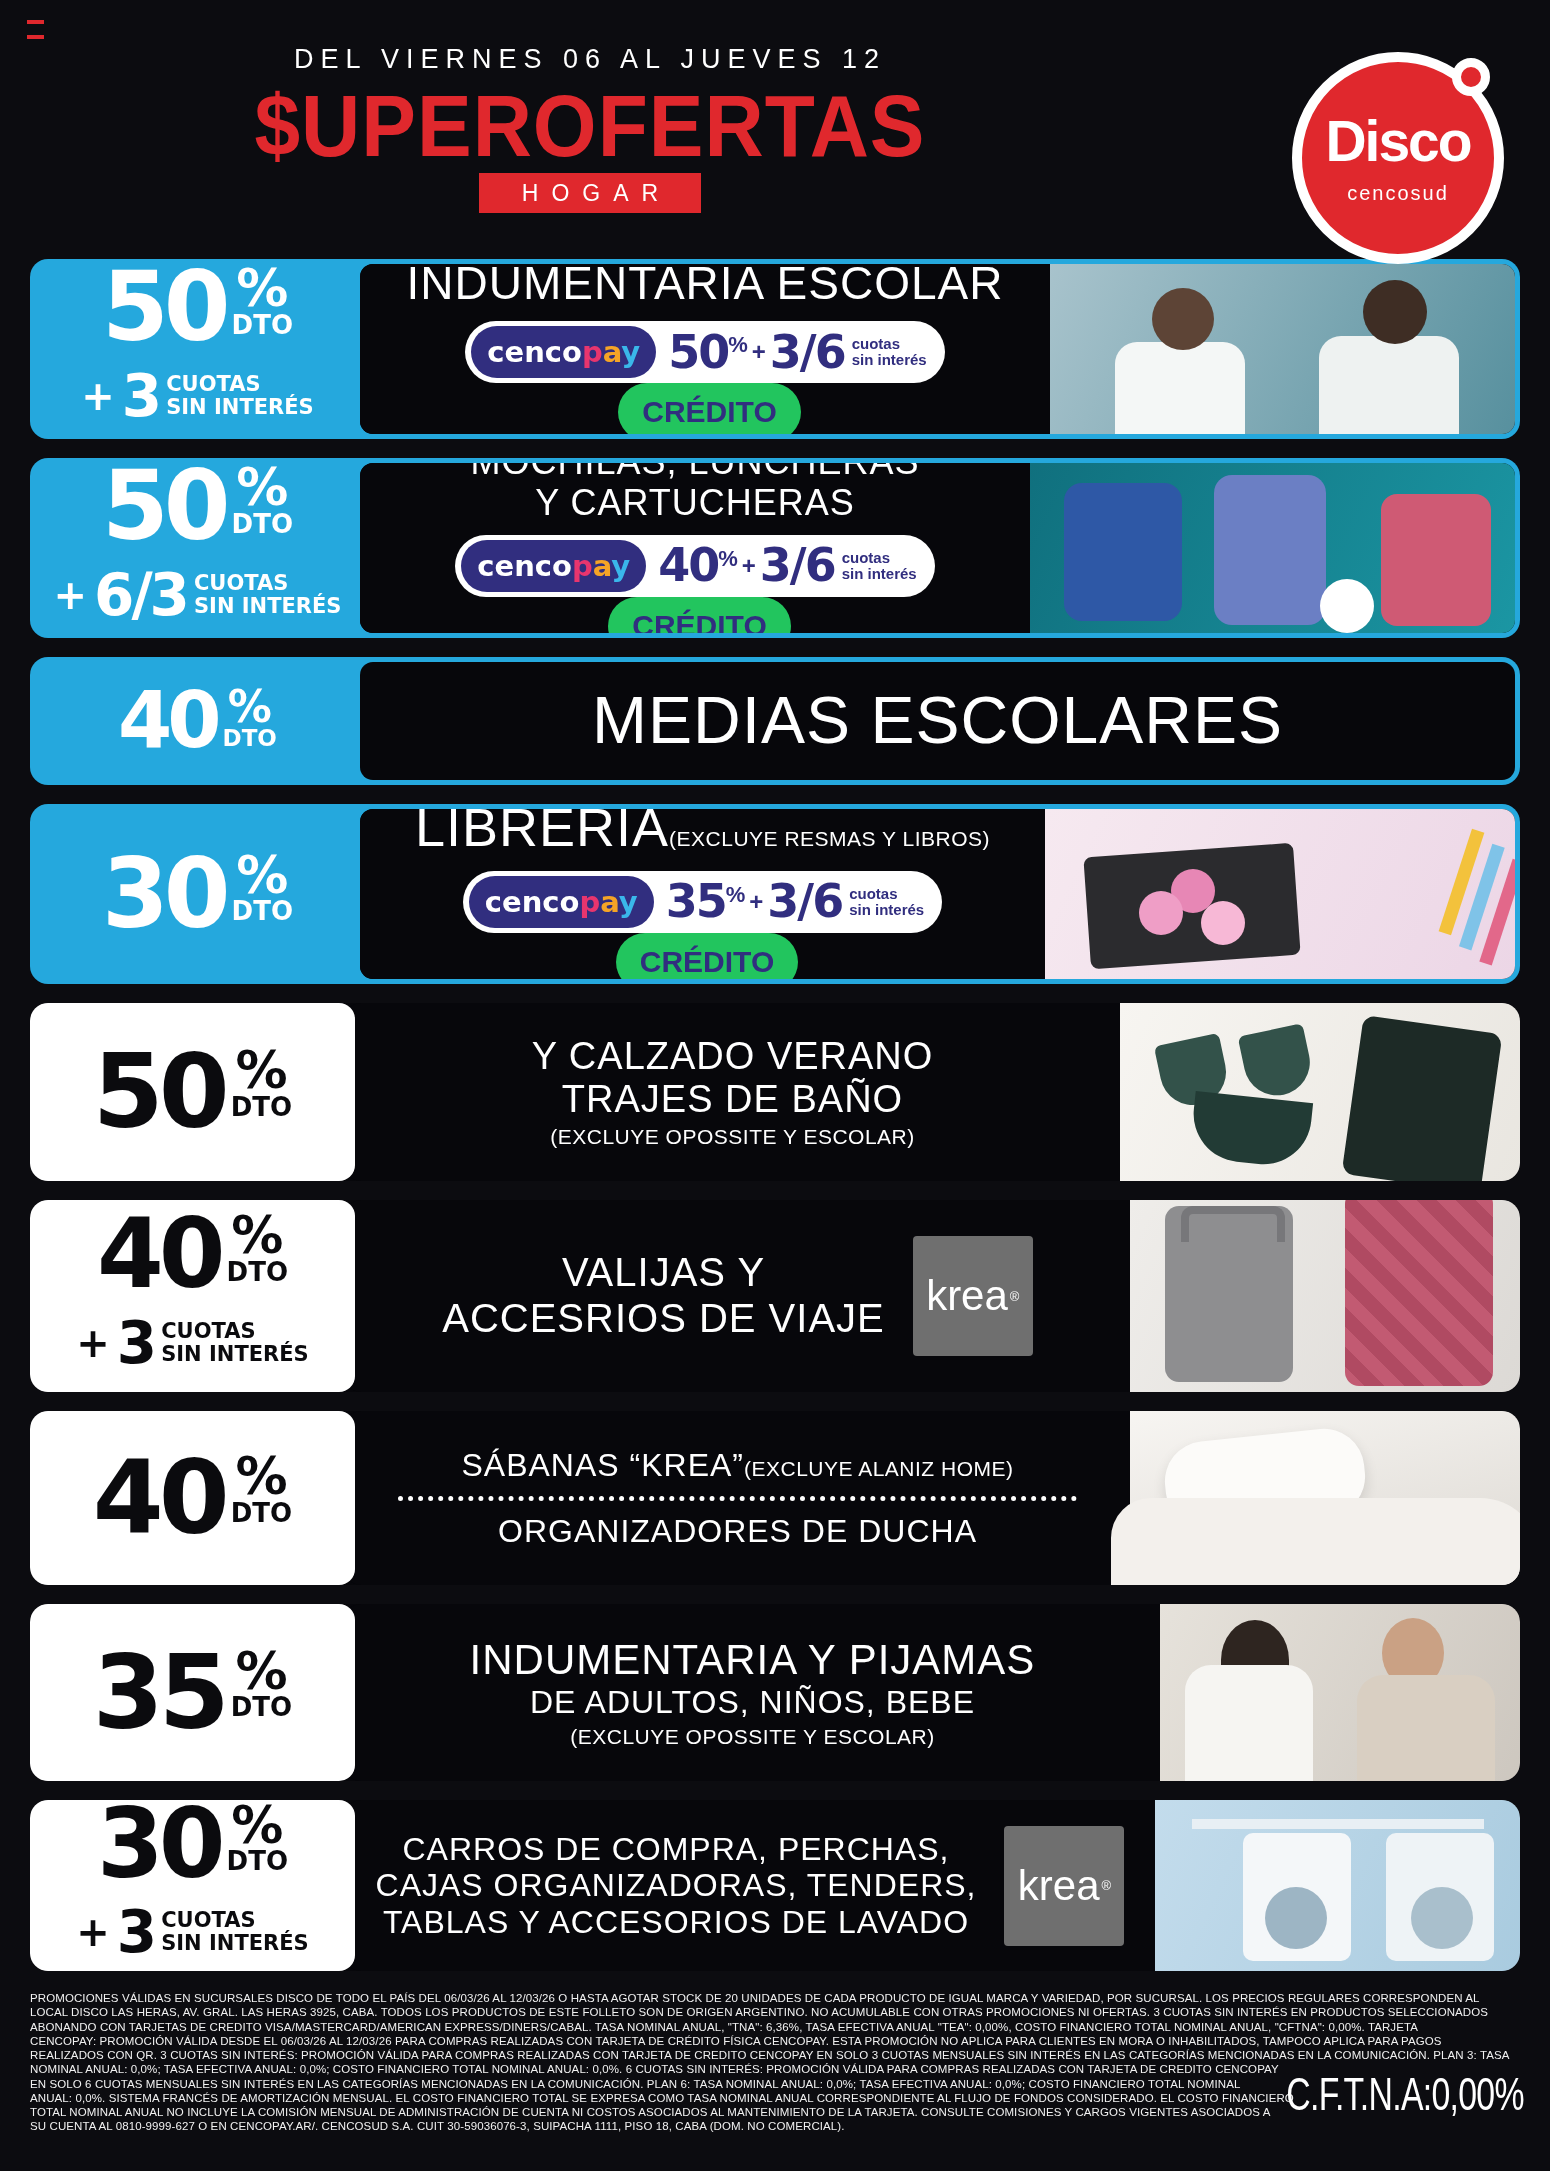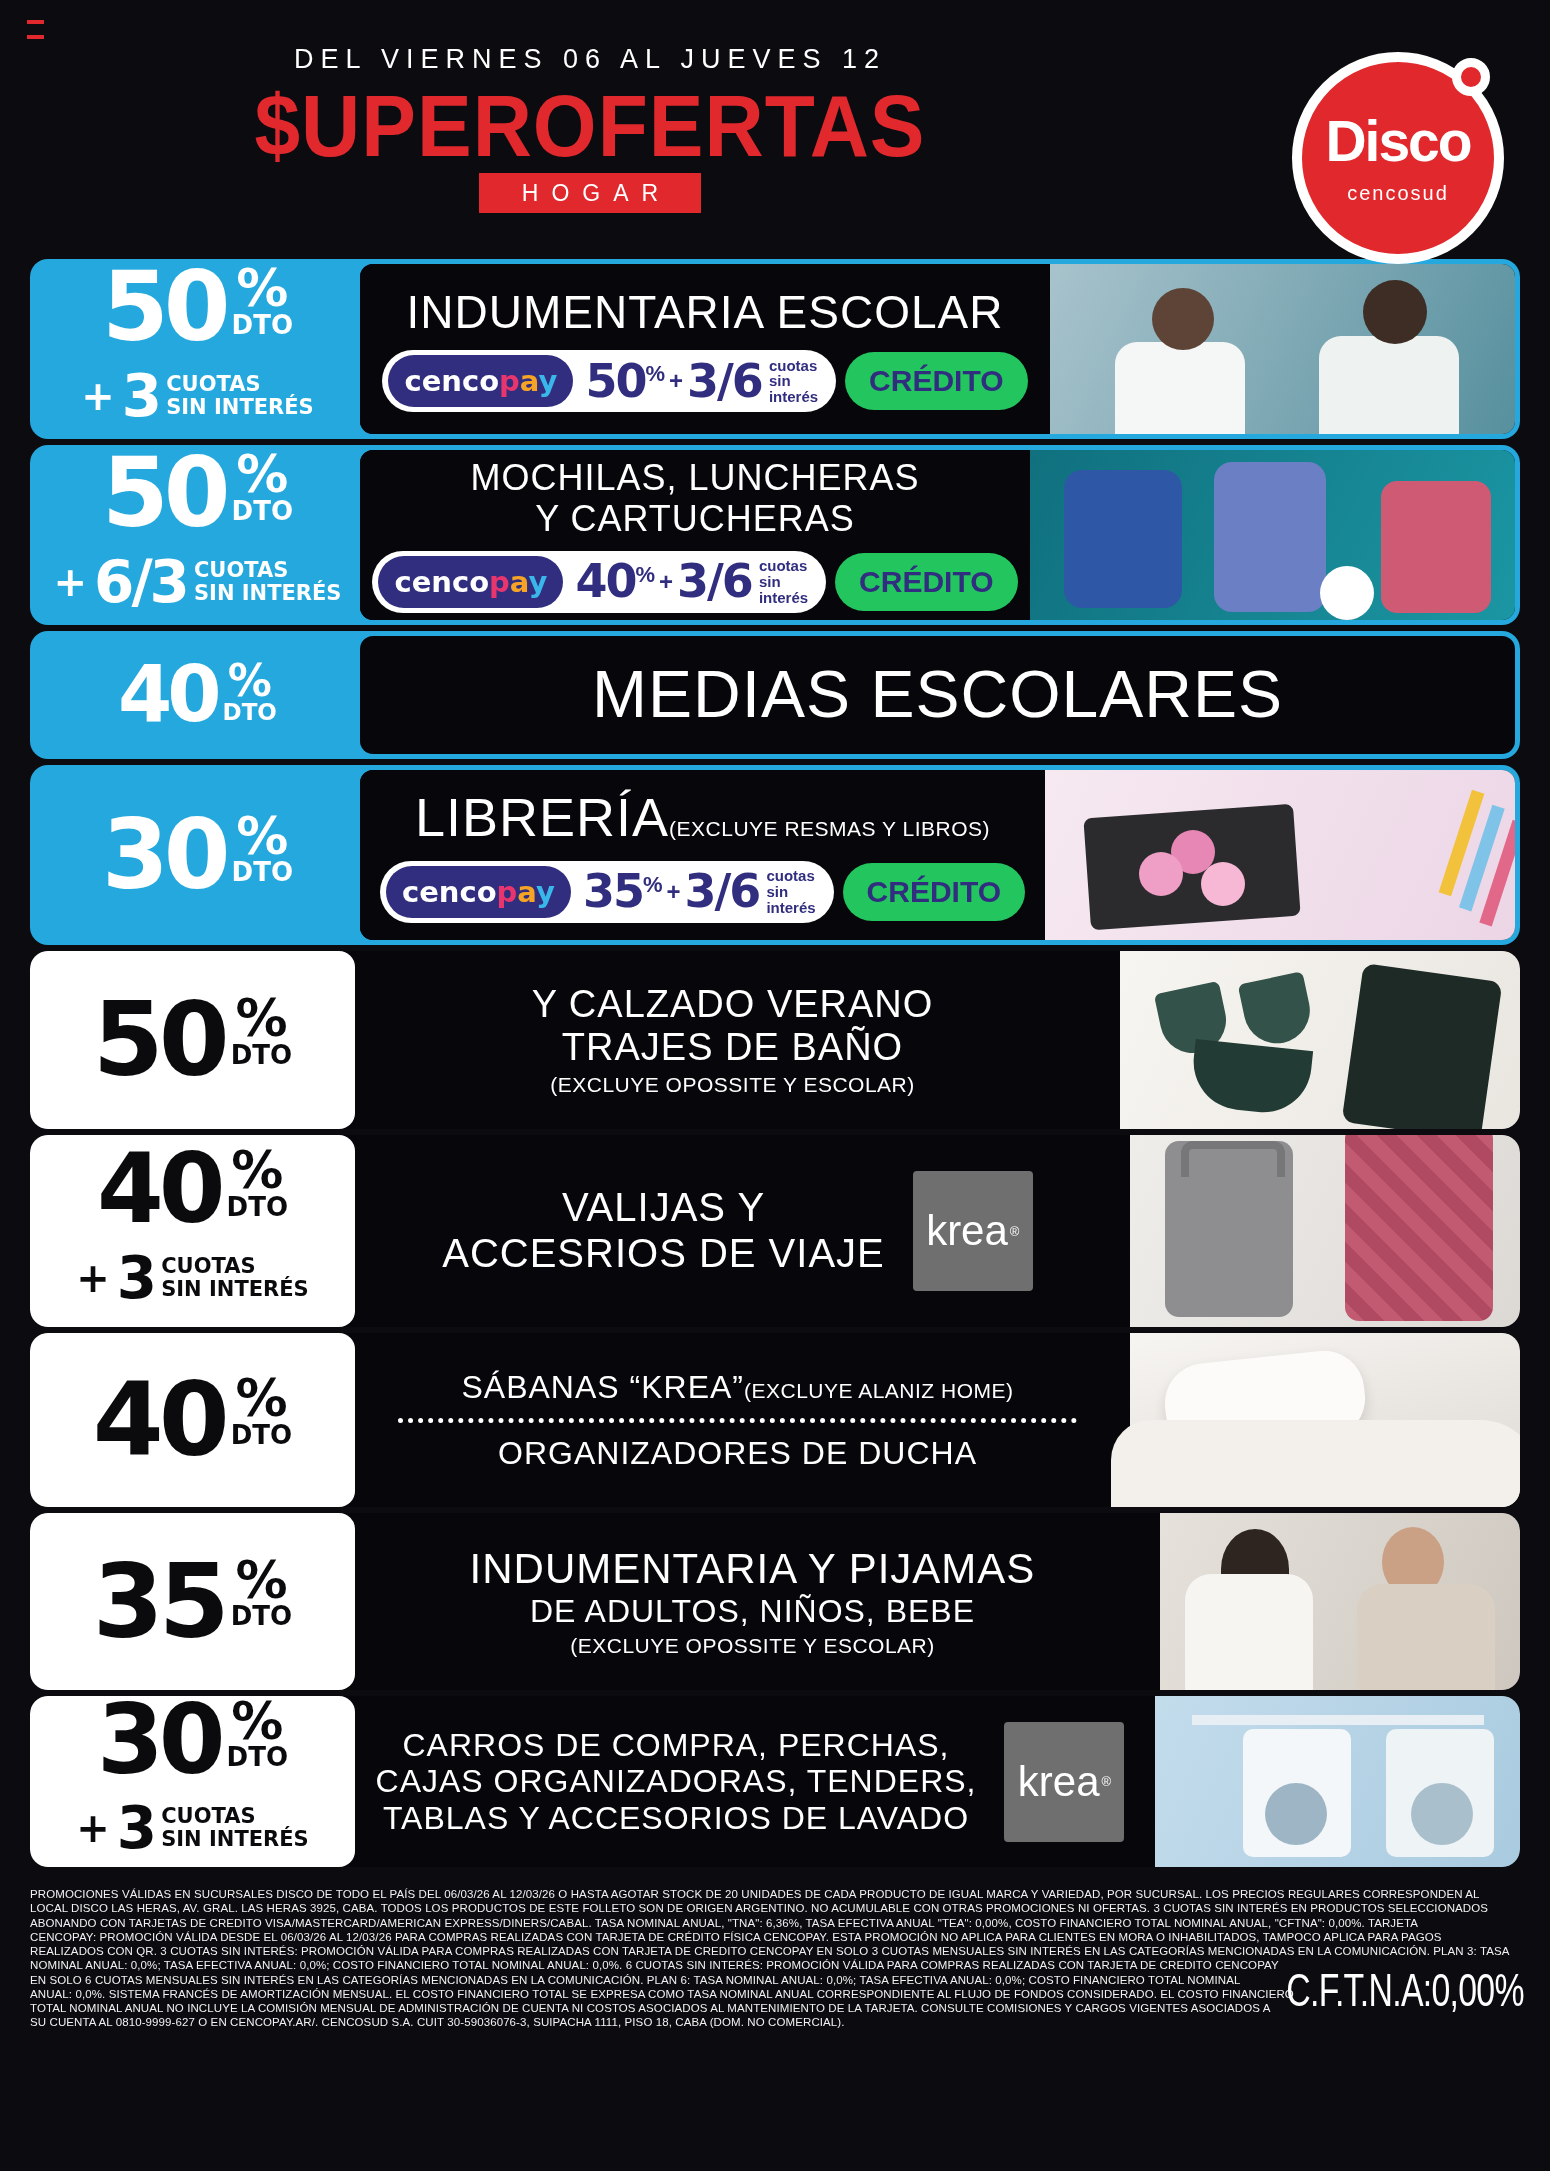--- a/index.html
+++ b/index.html
@@ -16,21 +16,21 @@
     padding:7px 30px 6px 43px;margin-top:6px;}
   .logo{position:absolute;right:46px;top:52px;width:192px;height:192px;border-radius:50%;
     background:#e0282d;border:10px solid #fff;text-align:center;}
   .logo-text{color:#fff;font-size:57px;font-weight:700;font-family:Liberation Sans, sans-serif;
     margin-top:46px;letter-spacing:-2px;}
   .logo-sub{color:#fff;font-size:20px;letter-spacing:2px;margin-top:8px;}
   .logo-sat{position:absolute;top:-4px;right:4px;width:20px;height:20px;background:#e0282d;
     border:9px solid #fff;border-radius:50%;}
   
   .content{padding:0 30px;margin-top:46px;}
-  .row{display:flex;border-radius:18px;margin-bottom:6px;overflow:hidden;box-sizing:border-box;}
+  .row{display:flex;border-radius:18px;margin-bottom:19px;overflow:hidden;box-sizing:border-box;}
   .row.blue{background:#25a8dd;padding:5px;color:#fff;}
   .row.white{background:#07070b;}
   .r1{height:180px}.r2{height:180px}.r3{height:128px}.r4{height:180px}.r5{height:178px}
   .r6{height:192px}.r7{height:174px}.r8{height:177px}.r9{height:171px}
   .dbox{flex:0 0 325px;display:flex;flex-direction:column;align-items:center;justify-content:center;
     position:relative;z-index:2;}
   .row.white .dbox{background:#fff;border-radius:16px;color:#0b0b0e;margin-right:-10px;}
   .inner{flex:1;display:flex;border-radius:13px;overflow:hidden;background:#07070b;}
   .row.white .inner{border-radius:16px;}
   .banner{flex:1;display:flex;flex-direction:column;align-items:center;justify-content:center;
@@ -49,21 +49,21 @@
   .dpct{font-family:"DejaVu Sans",sans-serif;font-weight:700;font-size:52px;line-height:.8;}
   .ddto{font-family:"DejaVu Sans",sans-serif;font-weight:700;font-size:26px;margin-top:5px;}
   .dextra{display:flex;align-items:center;margin-top:15px;gap:7px;}
   .dplus{font-family:"DejaVu Sans",sans-serif;font-weight:700;font-size:40px;}
   .dxnum{font-family:"DejaVu Sans",sans-serif;font-weight:700;font-size:58px;letter-spacing:-3px;}
   .dxlines{display:flex;flex-direction:column;text-align:left;font-family:"DejaVu Sans",sans-serif;
     font-weight:700;font-size:21px;line-height:1.1;}
   .r3 .dnum{font-size:78px}.r3 .dpct{font-size:44px}.r3 .ddto{font-size:23px}
   .r5 .dnum,.r7 .dnum,.r8 .dnum{font-size:102px}
   
-  .cpay-row{display:flex;align-items:center;margin-top:12px;}
+  .cpay-row{display:flex;align-items:center;margin-top:12px;flex-direction:column;}
   .cpay{background:#fff;border-radius:34px;display:flex;align-items:center;padding:5px 18px 5px 6px;}
   .cp-pill{background:#312e7f;border-radius:28px;padding:9px 16px;font-family:"DejaVu Sans",sans-serif;
     font-weight:700;font-size:29px;color:#fff;white-space:nowrap;}
   .cp-p{color:#e8356e}.cp-a{color:#f5a426}.cp-y{color:#3ab7ea}
   .cv-num,.cv-inst{color:#312e7f;font-family:"DejaVu Sans",sans-serif;font-weight:700;font-size:46px;
     letter-spacing:-2px;line-height:.9;}
   .cv-num{margin-left:12px;}
   .cv-pct{color:#312e7f;font-weight:700;font-size:22px;align-self:flex-start;margin-top:6px;}
   .cv-plus{color:#312e7f;font-weight:700;font-size:24px;margin:0 4px;}
   .cv-small{display:flex;flex-direction:column;color:#312e7f;font-weight:700;font-size:15px;

